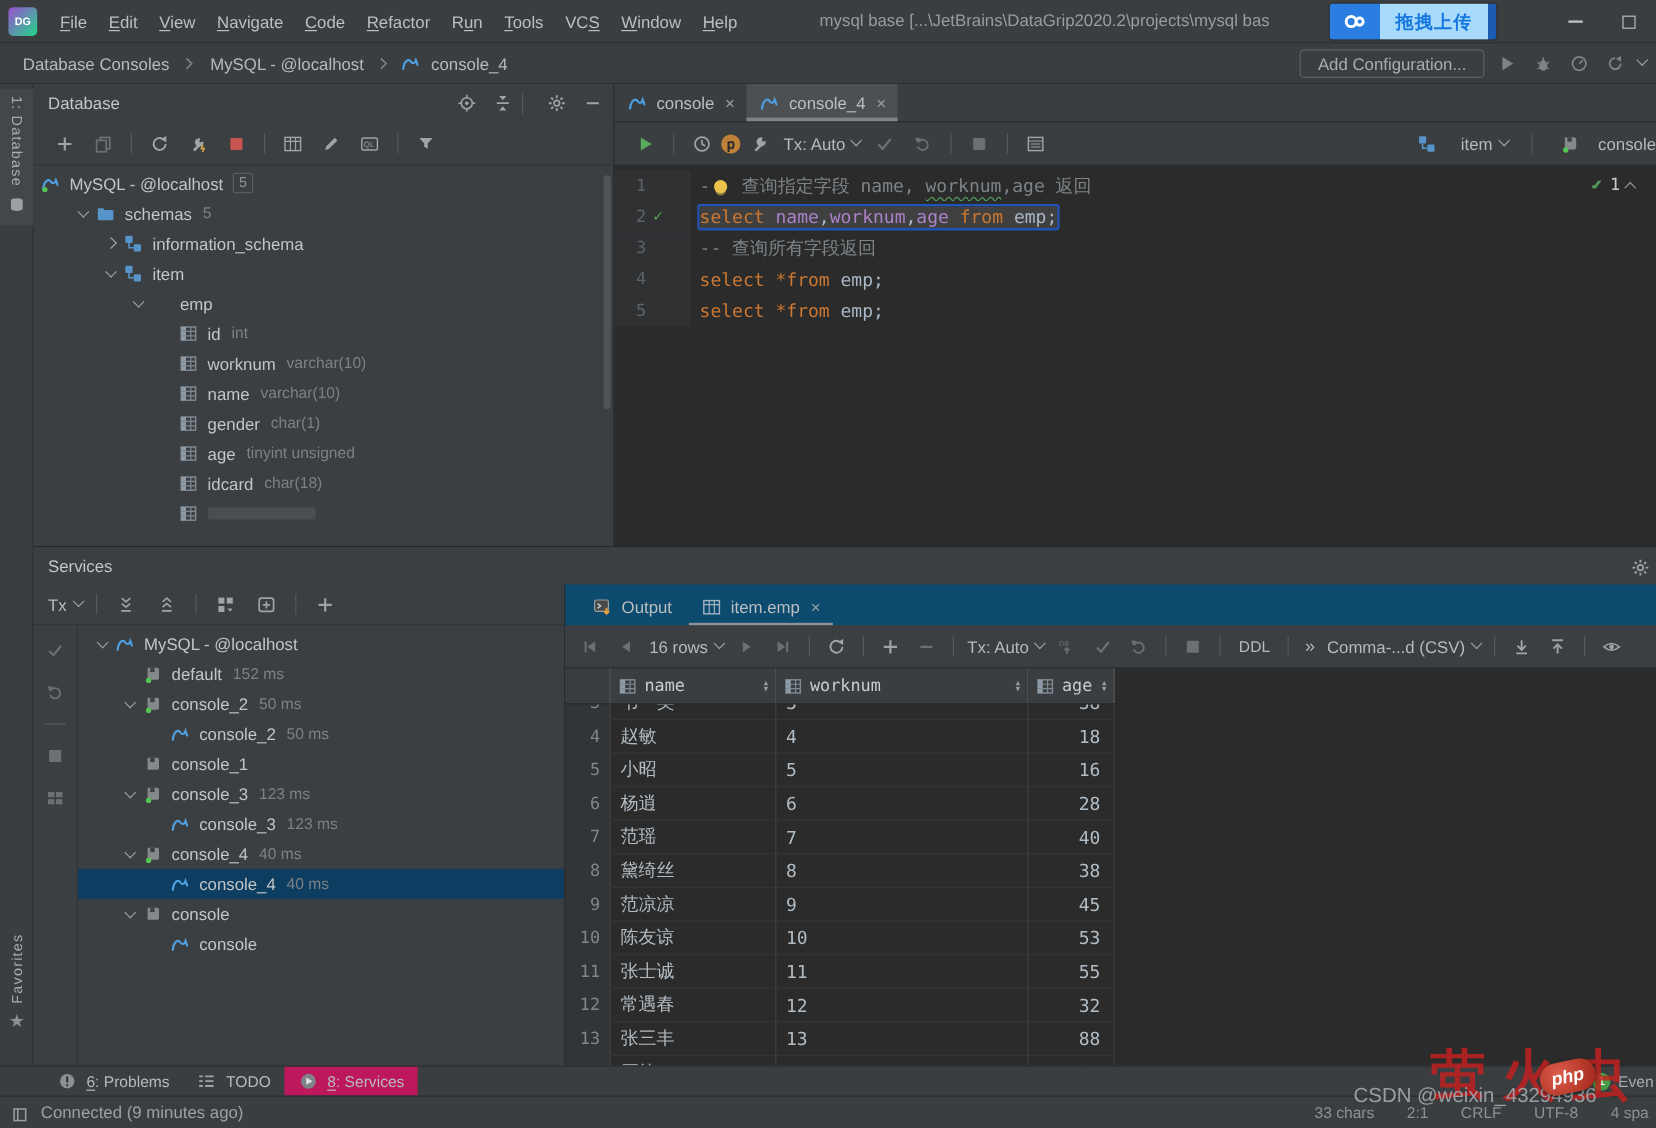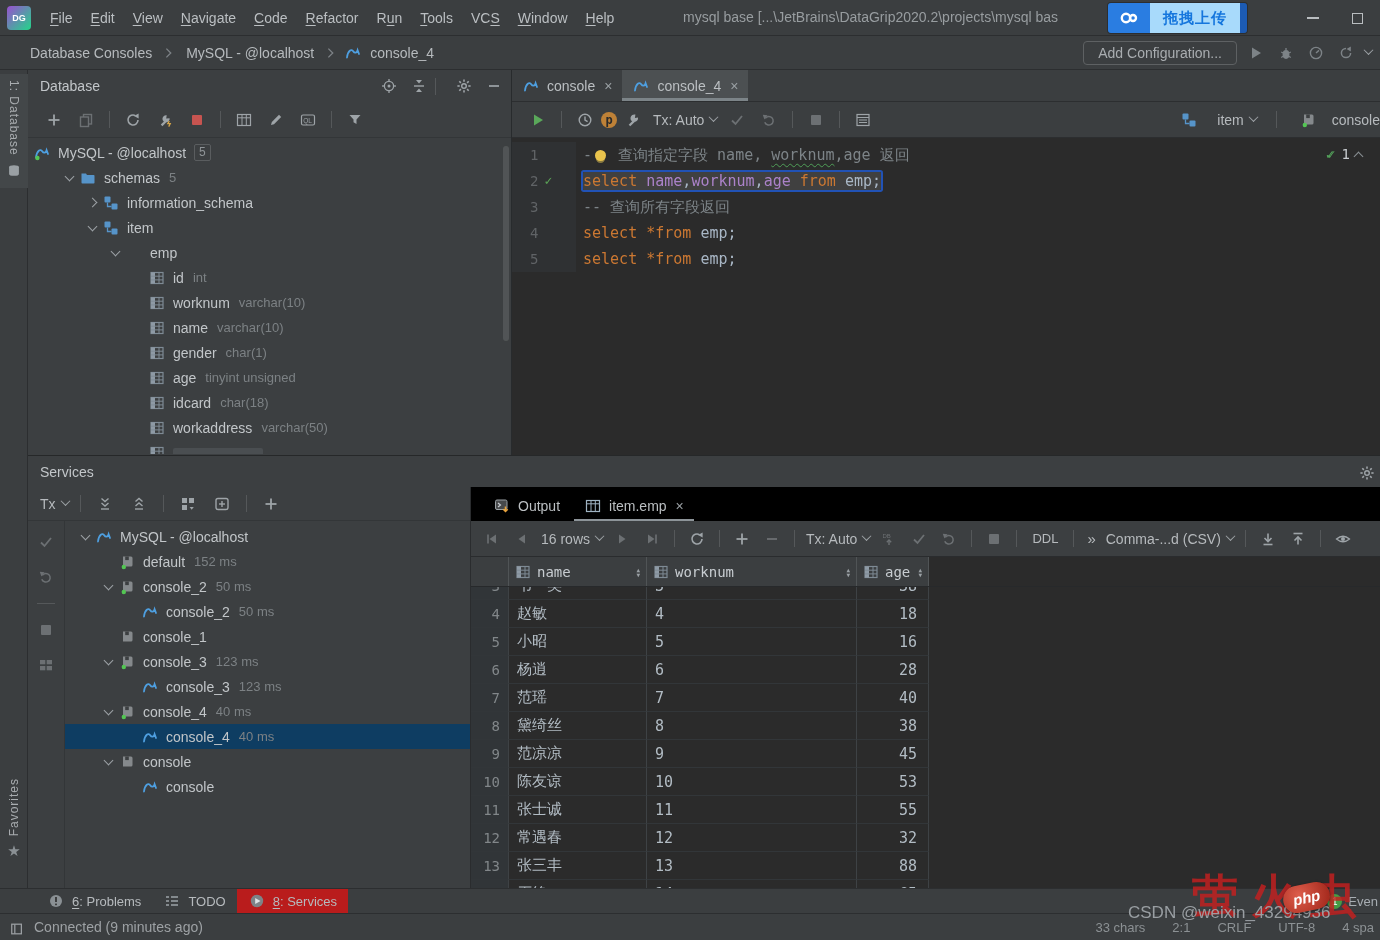--- a/index.html
+++ b/index.html
@@ -26,21 +26,21 @@
 .upload-badge { position:absolute; left:1108px; top:3px; height:30px; display:flex; border-radius:3px; overflow:hidden; box-shadow:0 0 0 1px rgba(0,0,0,.25);}
 .ub-ico { width:42px; background:#2a7de1; display:flex; align-items:center; justify-content:center; }
 .ub-text { background:#a8dafb; color:#1576dd; font-size:15px; font-weight:bold; display:flex; align-items:center; padding:0 13px; letter-spacing:1px;}
 .ub-end { width:7px; background:#1c5bb4; }
 .win-btns { position:absolute; right:0; top:0; height:36px; display:flex; }
 .win-btn { width:45px; height:36px; display:flex; align-items:center; justify-content:center; color:#b9bdc0; font-size:14px; }
 .win-max { width:11px; height:11px; border:1.5px solid #b9bdc0; display:inline-block; }
 .win-min { width:12px; height:1.5px; background:#b9bdc0; display:inline-block; }
 
 .runbar { position:absolute; left:0; top:36px; width:1380px; height:34px; background:#3b3e40; border-bottom:1px solid #2c2e30; display:flex; align-items:center; }
-.breadcrumbs { display:flex; align-items:center; gap:4px; padding-left:26px; font-size:14px; color:#b6babd; }
+.breadcrumbs { display:flex; align-items:center; gap:4px; padding-left:15px; font-size:14px; color:#b6babd; }
 .crumb { padding:2px 4px; }
 .crumb-sep { color:#7d8286; display:inline-flex; margin:0 2px;}
 .run-right { position:absolute; right:8px; top:0; height:34px; display:flex; align-items:center; gap:10px; }
 .addcfg { background:transparent; border:1px solid #5e6163; border-radius:4px; color:#a9adb0; font-size:14px; height:24px; padding:0 14px; font-family:inherit; }
 
 .stripe { position:absolute; left:0; top:70px; width:28px; height:818px; background:#3b3e40; border-right:1px solid #2c2e30; }
 .stripe-top { position:absolute; top:4px; left:0; width:28px; background:#434749; padding:6px 0 8px 0; display:flex; flex-direction:column; align-items:center; gap:6px;}
 .stripe-bottom { position:absolute; bottom:28px; left:0; width:28px; display:flex; flex-direction:column; align-items:center; gap:6px; }
 .vtext-down { writing-mode:vertical-rl; font-size:12px; color:#a9adb0; letter-spacing:1px; }
 .vtext-up { writing-mode:vertical-rl; transform:rotate(180deg); font-size:12px; color:#a9adb0; letter-spacing:1px; }
@@ -89,41 +89,41 @@
 .svc-head { height:31px; display:flex; align-items:center; padding-left:12px; font-size:14px; color:#c2c6c9; }
 .svc-head .icon { position:absolute; right:4px; top:8px; }
 .svc-toolbar { position:absolute; left:0; top:31px; width:442px; height:34px; display:flex; align-items:center; padding-left:8px; border-bottom:1px solid #333638;}
 .svc-toolbar .icon { margin:0 8px; }
 .svc-side { position:absolute; left:0; top:65px; width:37px; bottom:0; border-right:1px solid #333638; display:flex; flex-direction:column; align-items:center; padding-top:12px; gap:17px; }
 .svc-side .hr { width:18px; height:1px; background:#55585a; }
 .svc-tree { position:absolute; left:37px; top:65px; width:405px; bottom:0; overflow:hidden; padding-top:3px; }
 .svc-row { display:flex; align-items:center; height:25px; font-size:14px; color:#c2c6c9; white-space:nowrap; }
 .svc-row.selected { background:#0e3d62; }
 
-.results { position:absolute; left:442px; top:31px; right:0; bottom:0; background:#000000; border-left:1px solid #2a2c2e;}
+.results { position:absolute; left:442px; top:31px; right:0; bottom:0; background:#0c4a6e; border-left:1px solid #2a2c2e;}
 .res-tabs { height:34px; display:flex; align-items:flex-end; padding-left:12px; gap:4px; }
 .res-tab { display:flex; align-items:center; gap:7px; height:30px; padding:0 10px; font-size:14px; color:#bbbfc2; position:relative; }
 .res-tab.active::after { content:""; position:absolute; left:0; right:0; bottom:0; height:2px; background:#8d9499; }
 .res-toolbar { height:36px; display:flex; align-items:center; padding-left:6px; border-bottom:1px solid #2a2c2e; background:#3c3f41; white-space:nowrap; overflow:hidden;}
 .res-toolbar .icon { margin:0 6px; }
 .txt-btn { color:#b6babd; font-size:13px; margin:0 8px;text-align:right; }
 .chevrons { color:#b6babd; font-size:15px; margin:0 6px; }
 .grid { position:absolute; left:0; top:70px; right:0; bottom:0; background:#2b2b2b; font-family:"DejaVu Sans Mono",monospace; }
 .g-head { height:30px; display:flex; background:#2b2b2b; border-bottom:1px solid #27292b;}
 .g-h { background:#3b3e40; border-right:1px solid #505456; display:flex; align-items:center; font-size:14px; color:#c8cdd1; padding:0 6px; gap:6px;}
 .g-h .sort { margin-left:auto; display:flex; flex-direction:column; line-height:5px; font-size:6px; color:#9aa0a4; }
 .g-rows { position:absolute; left:0; top:30px; right:0; bottom:0; overflow:hidden; }
 .g-row { display:flex; height:28px; }
 .g-cell { border-right:1px solid #3e4245; border-bottom:1px solid #323639; display:flex; align-items:center; padding:0 8px; font-size:15px; color:#b2bcc4; overflow:hidden; white-space:nowrap;}
 .g-num { background:#313538; color:#82878a; justify-content:flex-end; font-size:14px; }
 .g-age { justify-content:flex-end; padding-right:11px; }
 
 .bottombar { position:absolute; left:0; top:888px; width:1380px; height:25px; background:#3b3e40; border-top:1px solid #2c2e30; display:flex; align-items:center; padding-left:36px; }
 .bb-item { display:flex; align-items:center; gap:7px; padding:0 11px; height:100%; font-size:13px; color:#b6babd; }
-.bb-item.active { background:#b91c1c; }
+.bb-item.active { background:#be185d; }
 .bb-item u { text-underline-offset:2px; }
 .bb-right { position:absolute; right:0px; top:0; height:25px; display:flex; align-items:center; gap:6px; padding-right:2px;}
 .event-bubble { width:15px; height:15px; border-radius:50%; background:#459c44; color:#fff; font-size:10px; display:flex; align-items:center; justify-content:center; }
 .statusbar { position:absolute; left:0; top:913px; width:1380px; height:27px; background:#3b3e40; border-top:1px solid #2c2e30; display:flex; align-items:center; font-size:13px; color:#9da1a4; }
 .sb-msg { margin-left:34px; font-size:14px; }
 .sb-left-icon { position:absolute; left:8px; top:6px; }
 .sb-right { position:absolute; right:6px; top:6px; display:flex; gap:27px; color:#8c9194; }
 
 .wm { position:absolute; pointer-events:none; z-index:50; }
 .wm-red { left:1192px; top:866px; font-size:46px; font-weight:bold; color:rgba(198,32,32,.82); letter-spacing:13px; white-space:nowrap; font-family:Liberation Mono, monospace;}
@@ -482,34 +482,20 @@
             <svg width="16" height="16" viewBox="0 0 16 16">
               <rect x="2" y="2.5" width="12" height="11" fill="none" stroke="#7e8a94" stroke-width="1.2"></rect>
               <rect x="2" y="2.5" width="4" height="11" fill="#8e9aa5"></rect>
               <line x1="2" y1="6.2" x2="14" y2="6.2" stroke="#7e8a94"></line>
               <line x1="2" y1="9.9" x2="14" y2="9.9" stroke="#7e8a94"></line>
               <line x1="10" y1="2.5" x2="10" y2="13.5" stroke="#7e8a94"></line>
             </svg>
           </span>
           <span class="tree-label">idcard</span>
           <span class="suffix">char(18)</span>
-        </div>
-        <div class="tree-row" style="padding-left: 100px;">
-          <span class="chev-slot"></span>
-          <span class="icon t-icon">
-            <svg width="16" height="16" viewBox="0 0 16 16">
-              <rect x="2" y="2.5" width="12" height="11" fill="none" stroke="#7e8a94" stroke-width="1.2"></rect>
-              <rect x="2" y="2.5" width="4" height="11" fill="#8e9aa5"></rect>
-              <line x1="2" y1="6.2" x2="14" y2="6.2" stroke="#7e8a94"></line>
-              <line x1="2" y1="9.9" x2="14" y2="9.9" stroke="#7e8a94"></line>
-              <line x1="10" y1="2.5" x2="10" y2="13.5" stroke="#7e8a94"></line>
-            </svg>
-          </span>
-          <span class="tree-label">workaddress</span>
-          <span class="suffix">varchar(50)</span>
         </div>
         <div class="tree-row" style="padding-left: 100px;">
           <span class="chev-slot"></span>
           <span class="icon t-icon">
             <svg width="16" height="16" viewBox="0 0 16 16">
               <rect x="2" y="2.5" width="12" height="11" fill="none" stroke="#7e8a94" stroke-width="1.2"></rect>
               <rect x="2" y="2.5" width="4" height="11" fill="#8e9aa5"></rect>
               <line x1="2" y1="6.2" x2="14" y2="6.2" stroke="#7e8a94"></line>
               <line x1="2" y1="9.9" x2="14" y2="9.9" stroke="#7e8a94"></line>
               <line x1="10" y1="2.5" x2="10" y2="13.5" stroke="#7e8a94"></line>

